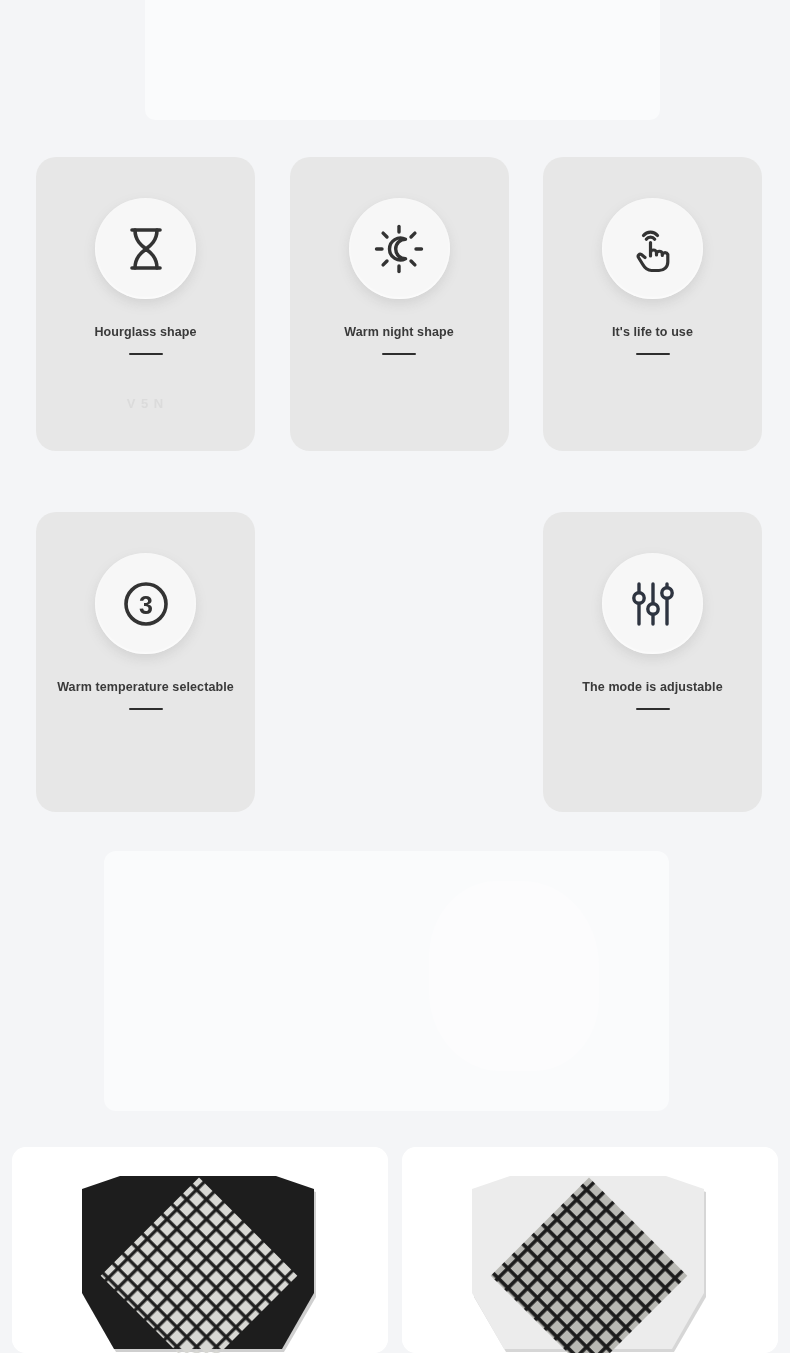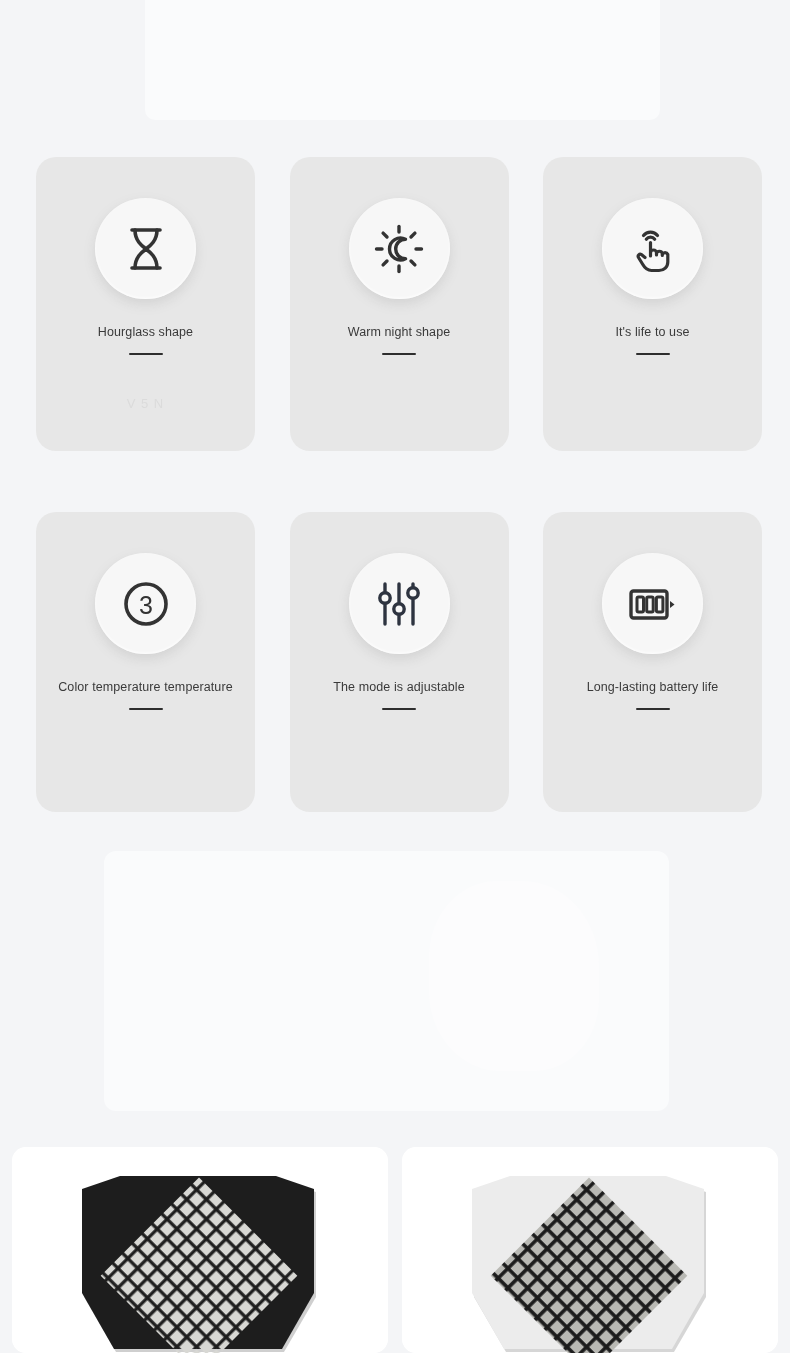--- a/index.html
+++ b/index.html
@@ -31,20 +31,21 @@
   .feature-grid {
     position: absolute;
     left: 36px;
     top: 157px;
     width: 726px;
   }
   .feature-row {
     display: flex;
     justify-content: space-between;
     align-items: flex-end;
+    font-weight: bold;
   }
   .feature-row.row-2 {
     margin-top: 61px;
   }
 
   .feature-card {
     width: 219px;
     height: 294px;
     background: #e7e7e7;
     border-radius: 20px;
@@ -221,21 +222,21 @@
 
     <div class="feature-card tall">
       <div class="icon-circle">
         <span>
           <svg width="56" height="56" viewBox="0 0 56 56" fill="none">
             <circle cx="28" cy="28" r="20" stroke="#333333" stroke-width="3.6" fill="none"></circle>
             <text x="28" y="37.5" text-anchor="middle" font-family="Liberation Sans, sans-serif" font-size="25" fill="#333333">3</text>
           </svg>
         </span>
       </div>
-      <div class="feature-label">Color temperature temperature</div>
+      <div class="feature-label">Warm temperature selectable</div>
       <div class="feature-divider"></div>
       <div class="ghost-text"></div>
     </div>
 
     <div class="feature-card tall">
       <div class="icon-circle">
         <span>
           <svg width="52" height="52" viewBox="0 0 52 52" fill="none" stroke="#2e3440" stroke-width="3.4" stroke-linecap="round">
             <line x1="12" y1="6" x2="12" y2="46"></line>
             <line x1="26" y1="6" x2="26" y2="46"></line>
@@ -244,36 +245,20 @@
             <circle cx="26" cy="31" r="5.2" fill="#f7f7f7"></circle>
             <circle cx="40" cy="15" r="5.2" fill="#f7f7f7"></circle>
           </svg>
         </span>
       </div>
       <div class="feature-label">The mode is adjustable</div>
       <div class="feature-divider"></div>
       <div class="ghost-text"></div>
     </div>
 
-    <div class="feature-card tall">
-      <div class="icon-circle">
-        <span>
-          <svg width="56" height="48" viewBox="0 0 56 48" fill="none" stroke="#333333" stroke-width="3.4" stroke-linejoin="round">
-            <rect x="6" y="11" width="36" height="27" rx="2.5" fill="none"></rect>
-            <rect x="12" y="17" width="6.5" height="15" rx="1.5" fill="none" stroke-width="3"></rect>
-            <rect x="21.7" y="17" width="6.5" height="15" rx="1.5" fill="none" stroke-width="3"></rect>
-            <rect x="31.4" y="17" width="6.5" height="15" rx="1.5" fill="none" stroke-width="3"></rect>
-            <path d="M45 21 L49.5 24.5 L45 28 Z" fill="#333333" stroke="none"></path>
-          </svg>
-        </span>
-      </div>
-      <div class="feature-label">Long-lasting battery life</div>
-      <div class="feature-divider"></div>
-      <div class="ghost-text"></div>
-    </div>
   </div>
 </div>
 
 <div class="mid-panel">
   <span></span>
 </div>
 
 <div class="product-row">
 
   <div class="product-card">

